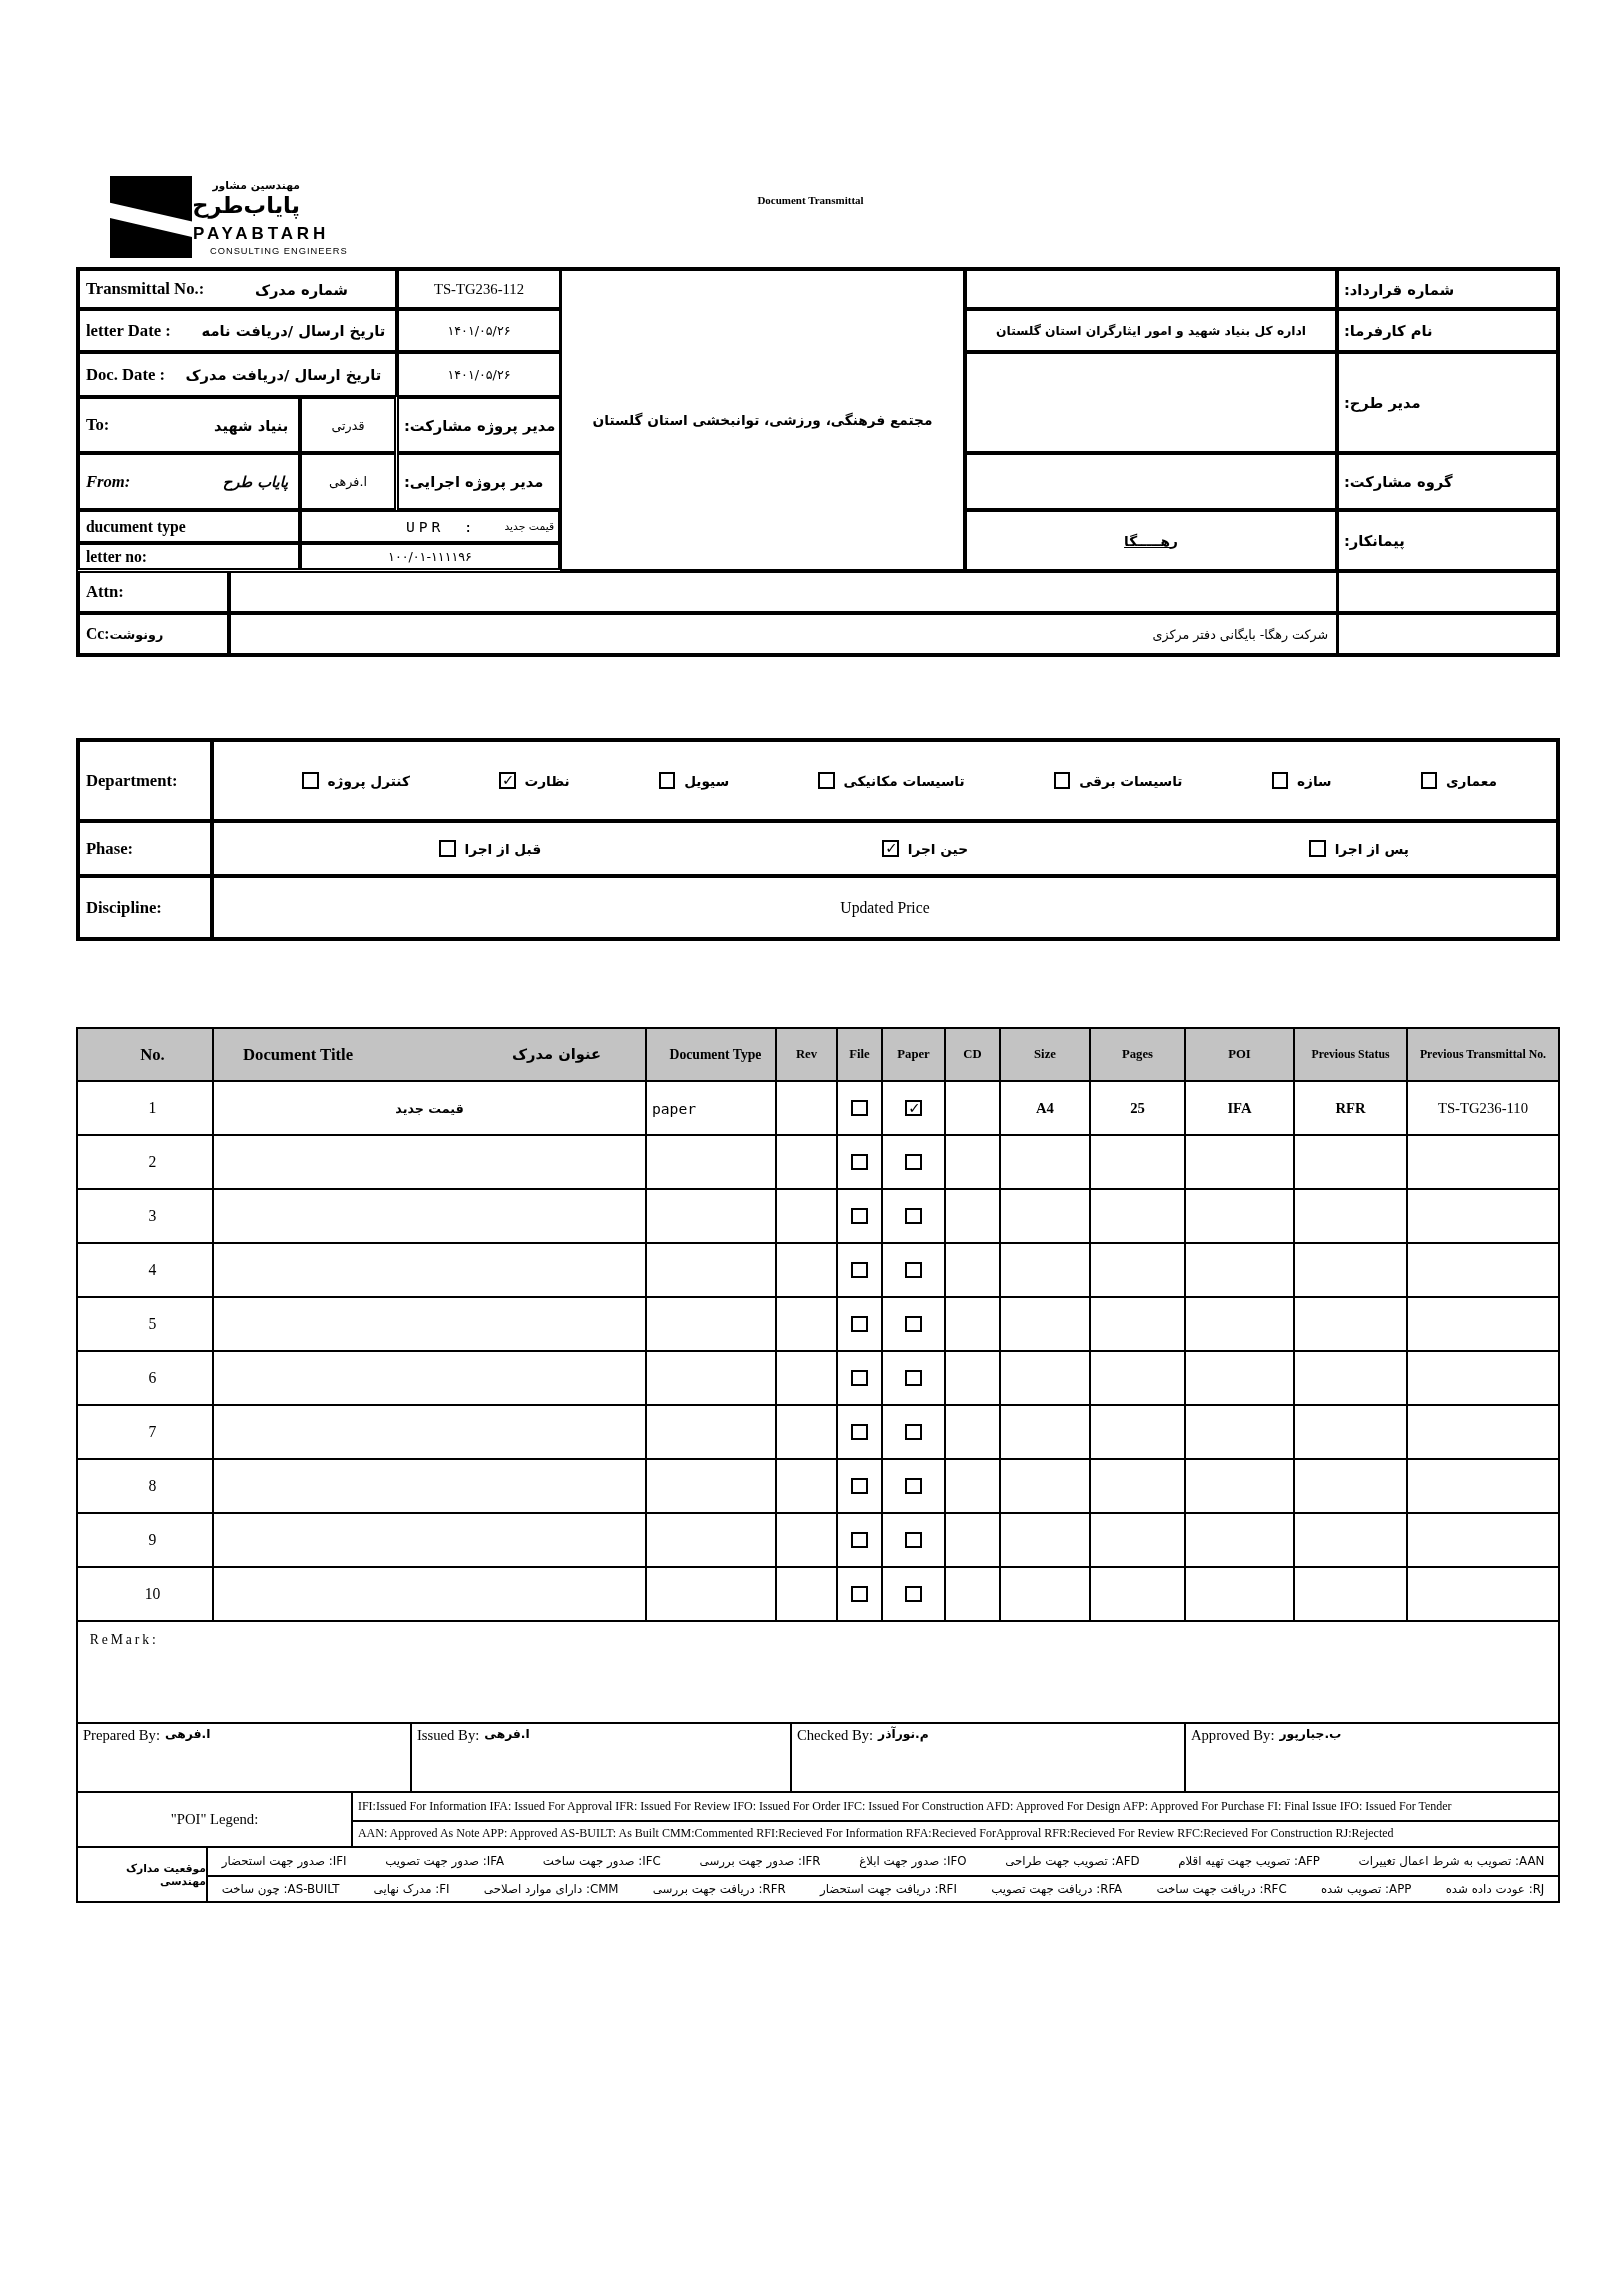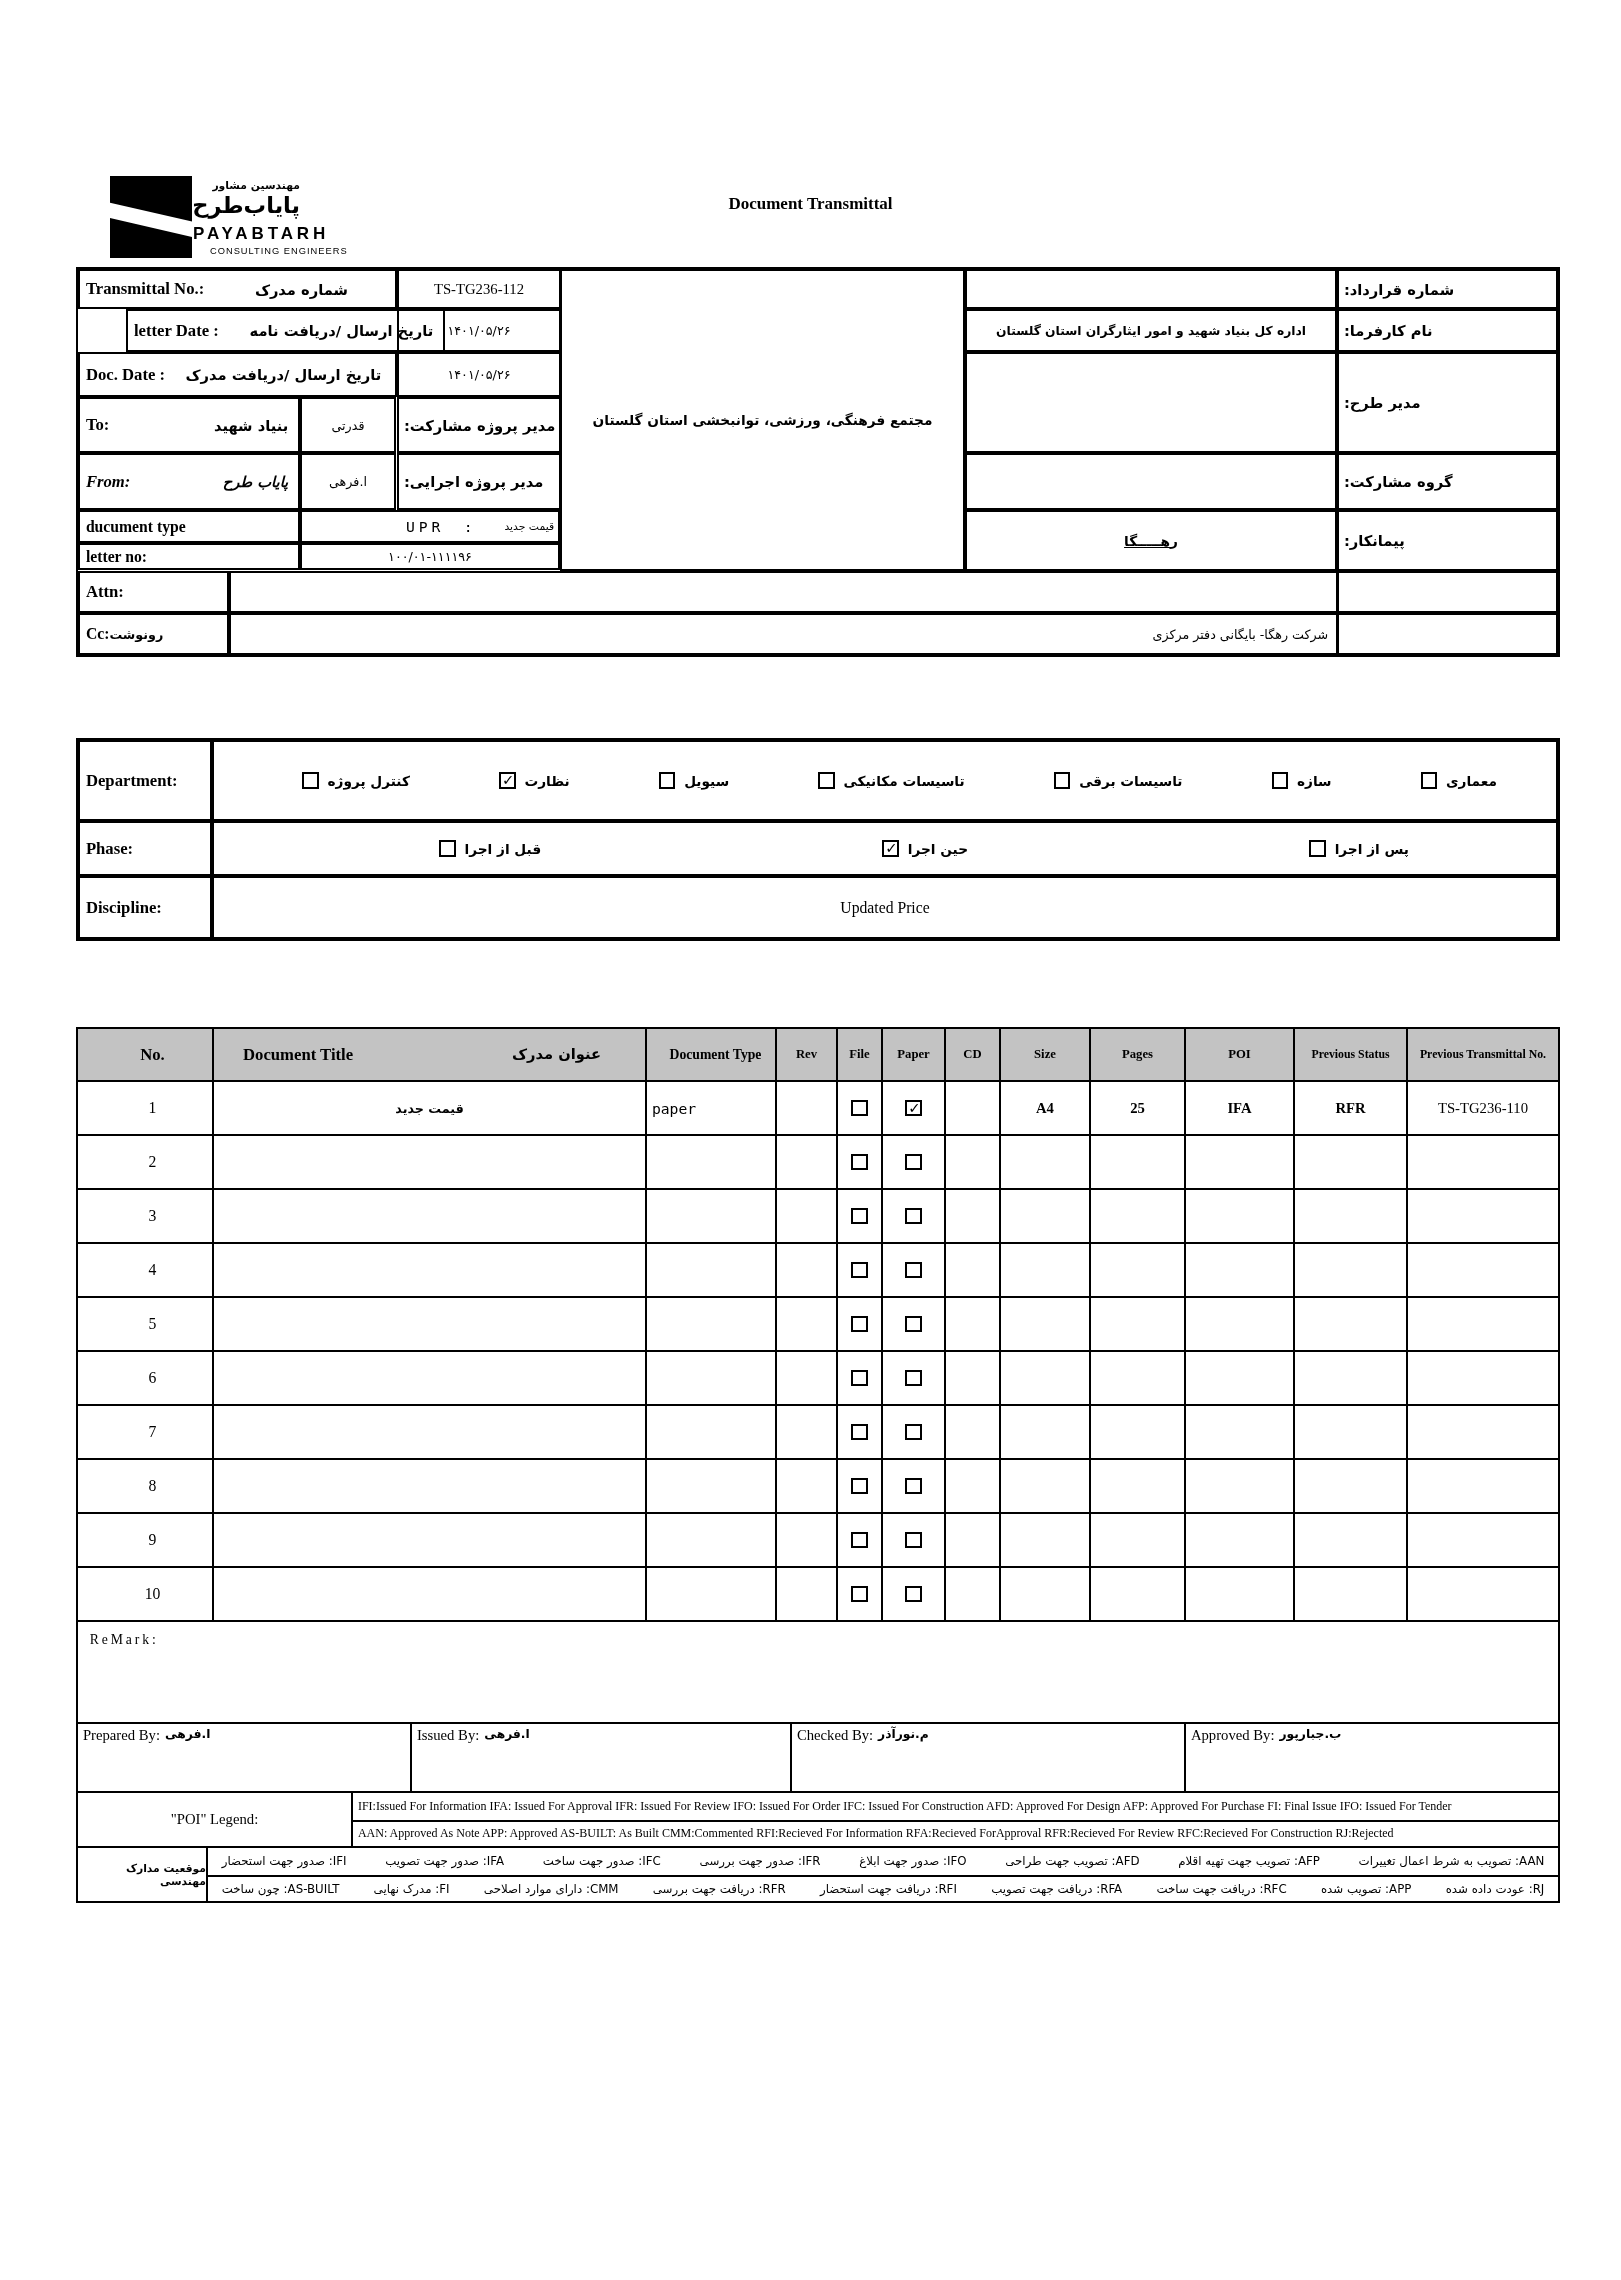--- a/index.html
+++ b/index.html
@@ -13,21 +13,21 @@
   
   .logo-square{position:absolute;left:110px;top:176px;width:82px;height:82px;background:#000;overflow:hidden;}
   .swoosh{position:absolute;left:-9.8px;top:37px;width:108px;height:14.7px;background:#fff;
           transform:rotate(13deg);border-radius:2px 9.8px 9.8px 2px;}
   .logo-fa-top{position:absolute;left:192px;top:179px;width:108px;text-align:right;font-size:10.8px;font-weight:bold;}
   .logo-fa-name{position:absolute;left:192px;top:192px;width:108px;text-align:right;font-size:22.5px;font-weight:bold;}
   .logo-en{position:absolute;left:193px;top:224px;font-size:17px;font-weight:bold;letter-spacing:3.9px;
            font-family:"Liberation Sans","DejaVu Sans",sans-serif;}
   .logo-en-sub{position:absolute;left:210px;top:246px;font-size:9.3px;letter-spacing:1px;
            font-family:"Liberation Sans","DejaVu Sans",sans-serif;}
-  .doc-title{position:absolute;left:0;right:0;top:194px;text-align:center;font-size:17px;font-weight:bold;}
+  .doc-title{position:absolute;left:0;right:0;top:194px;text-align:center;font-size:11px;font-weight:bold;}
 
   
   .absbox{position:absolute;border:2px solid #000;box-sizing:border-box;}
   .icell{position:absolute;border:2px solid #000;box-sizing:border-box;display:flex;align-items:center;overflow:hidden;}
 
   .info-table{left:76px;top:267px;width:1484px;height:390px;}
   .dept-table{left:76px;top:738px;width:1484px;height:203px;}
 
   .lblrow{justify-content:flex-start;padding-left:5.9px;}
   .vcenter{justify-content:center;}
@@ -106,21 +106,21 @@
   <div class="doc-title en-serif">Document Transmittal</div>
 
   <div class="absbox info-table">
     <div class="icell" style="left:0;top:0;width:319px;height:40px;justify-content:space-between;padding:0 47px 0 5.9px;">
       <span class="en-lbl">Transmittal No.:</span>
       <span class="fa fa-lbl" dir="rtl">شماره مدرک</span>
     </div>
     <div class="icell vcenter" style="left:319px;top:0;width:164px;height:40px;">
       <span class="val">TS-TG236-112</span>
     </div>
-    <div class="icell" style="left:0;top:40px;width:319px;height:43px;justify-content:space-between;padding:0 9.8px 0 5.9px;margin-left:48px;">
+    <div class="icell" style="left:0;top:40px;width:319px;height:43px;justify-content:space-between;padding:0 9.8px 0 5.9px;">
       <span class="en-lbl">letter Date  :</span>
       <span class="fa fa-lbl" dir="rtl">تاریخ ارسال  /دریافت نامه</span>
     </div>
     <div class="icell vcenter" style="left:319px;top:40px;width:164px;height:43px;">
       <span class="fa faval" dir="ltr">۱۴۰۱/۰۵/۲۶</span>
     </div>
     <div class="icell" style="left:0;top:83px;width:319px;height:45px;justify-content:space-between;padding:0 13.7px 0 5.9px;">
       <span class="en-lbl">Doc. Date :</span>
       <span class="fa fa-lbl" dir="rtl">تاریخ ارسال /دریافت مدرک</span>
     </div>

